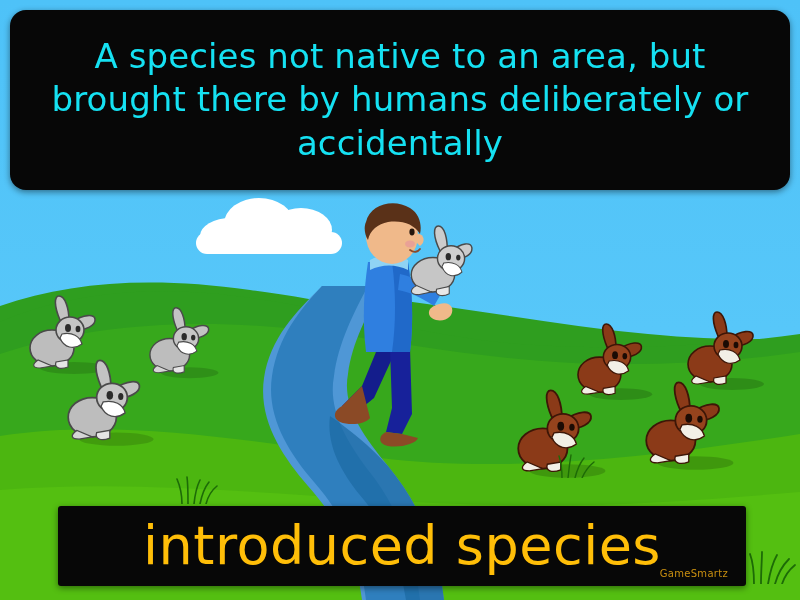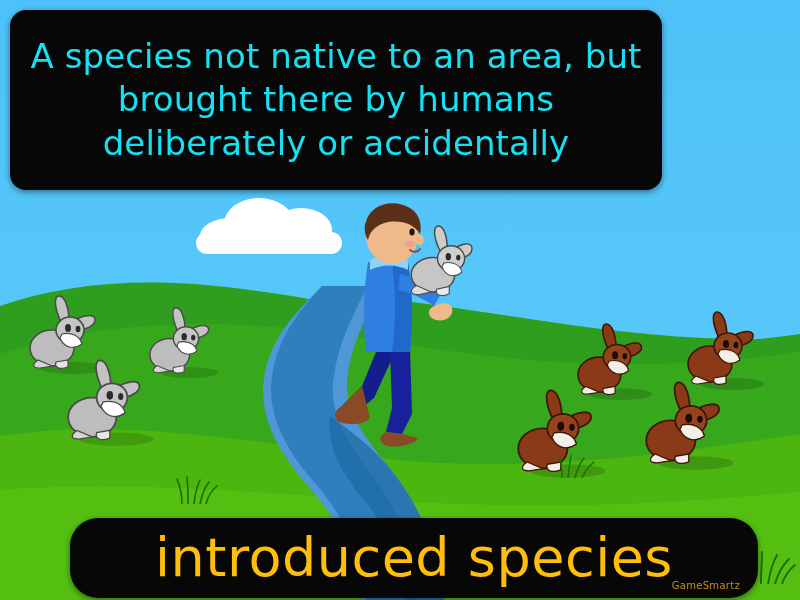--- a/index.html
+++ b/index.html
@@ -22,28 +22,28 @@
   .boy{position:absolute;}
 
   .bunny{position:absolute;}
 
   
   .panel{
     position:absolute;background:#070707;border-radius:14px;
     box-shadow:0 2px 6px rgba(0,0,0,.45);
     display:flex;align-items:center;justify-content:center;
   }
-  #definition-panel{left:10px;top:10px;width:652px;height:180px;
+  #definition-panel{left:10px;top:10px;width:780px;height:180px;
     border-radius:16px;padding:0;}
   #definition-text{
     color:#15e1f2;font-size:34px;line-height:1.28;text-align:center;
     width:100%;padding:0 14px;box-sizing:border-box;
     letter-spacing:.1px;font-weight:400;
   }
-  #title-panel{left:58px;top:518px;width:688px;height:80px;border-radius:28px;margin-left:12px;}
+  #title-panel{left:58px;top:506px;width:688px;height:80px;border-radius:3px;}
   #title-text{
     color:#ffbe08;font-size:54px;line-height:1;text-align:center;
     width:100%;letter-spacing:.5px;
   }
   #watermark{
     position:absolute;right:18px;bottom:7px;color:#c98f10;
     font-size:10px;font-weight:normal;letter-spacing:.3px;
   }
 </style>
 </head>

